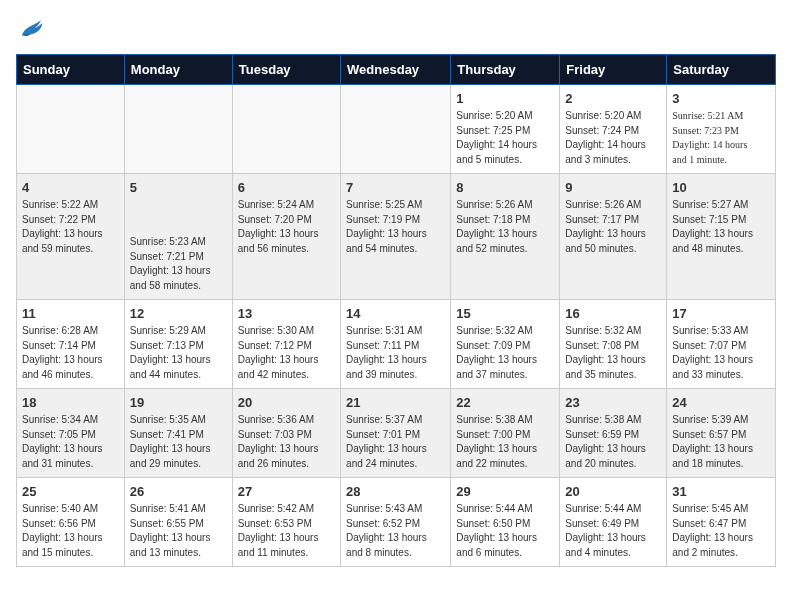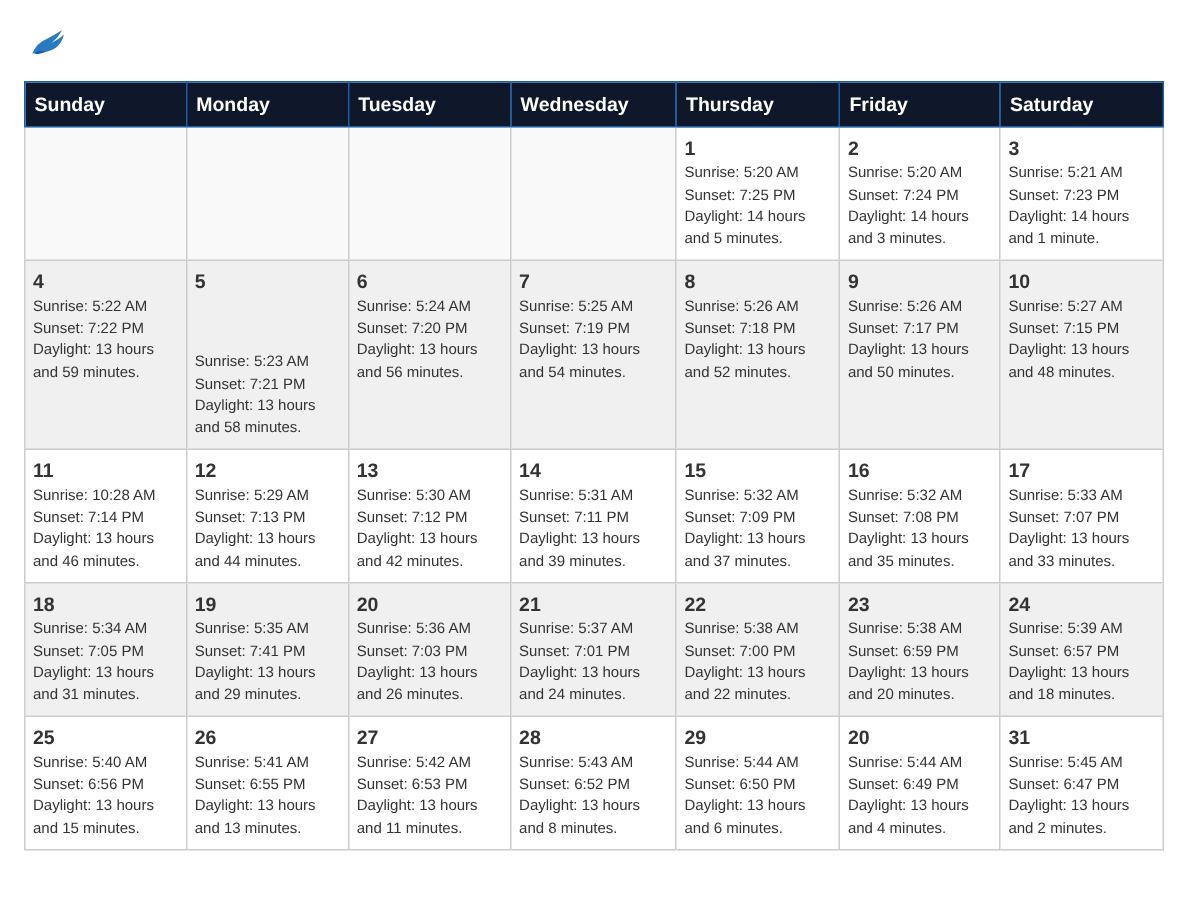--- a/index.html
+++ b/index.html
@@ -130,21 +130,21 @@
         </td>
         <td>
           <span class="day-num">2</span>
           <div class="day-info" style="white-space: pre-line;">Sunrise: 5:20 AM
 Sunset: 7:24 PM
 Daylight: 14 hours
 and 3 minutes.</div>
         </td>
         <td>
           <span class="day-num">3</span>
-          <div class="day-info" style="white-space: pre-line;">Sunrise: 5:21 AM
+          <div class="day-info" style="white-space: pre-line; font-family: Liberation Serif, serif;">Sunrise: 5:21 AM
 Sunset: 7:23 PM
 Daylight: 14 hours
 and 1 minute.</div>
         </td>
       </tr>
       <tr>
         <td>
           <span class="day-num">4</span>
           <div class="day-info" style="white-space: pre-line;">Sunrise: 5:22 AM
 Sunset: 7:22 PM
@@ -190,21 +190,21 @@
           <span class="day-num">10</span>
           <div class="day-info" style="white-space: pre-line;">Sunrise: 5:27 AM
 Sunset: 7:15 PM
 Daylight: 13 hours
 and 48 minutes.</div>
         </td>
       </tr>
       <tr>
         <td>
           <span class="day-num">11</span>
-          <div class="day-info" style="white-space: pre-line;">Sunrise: 10:28 AM
+          <div class="day-info" style="white-space: pre-line;">Sunrise: 6:28 AM
 Sunset: 7:14 PM
 Daylight: 13 hours
 and 46 minutes.</div>
         </td>
         <td>
           <span class="day-num">12</span>
           <div class="day-info" style="white-space: pre-line;">Sunrise: 5:29 AM
 Sunset: 7:13 PM
 Daylight: 13 hours
 and 44 minutes.</div>

